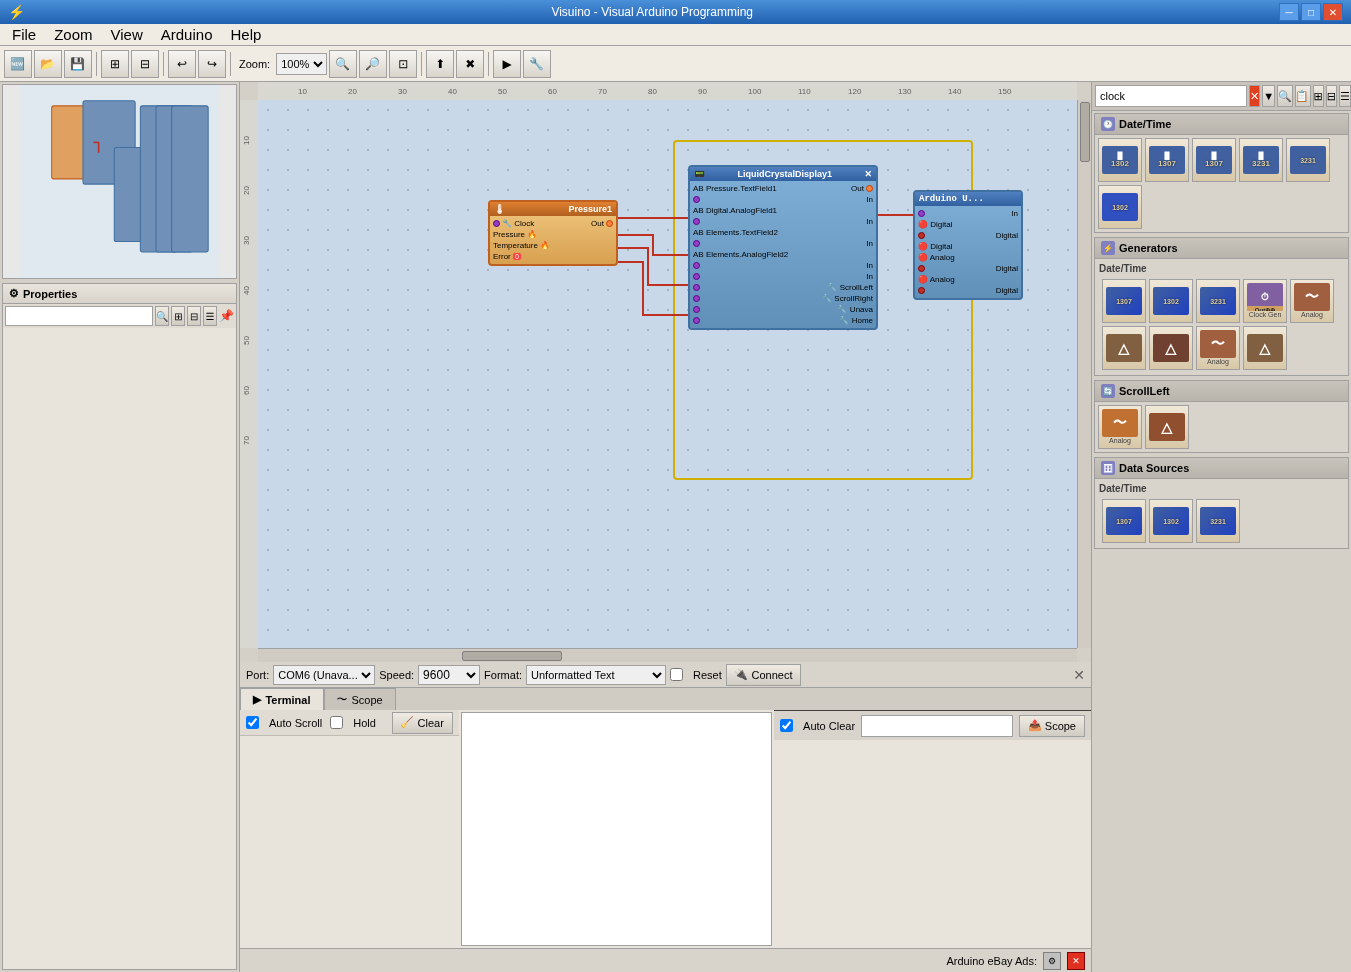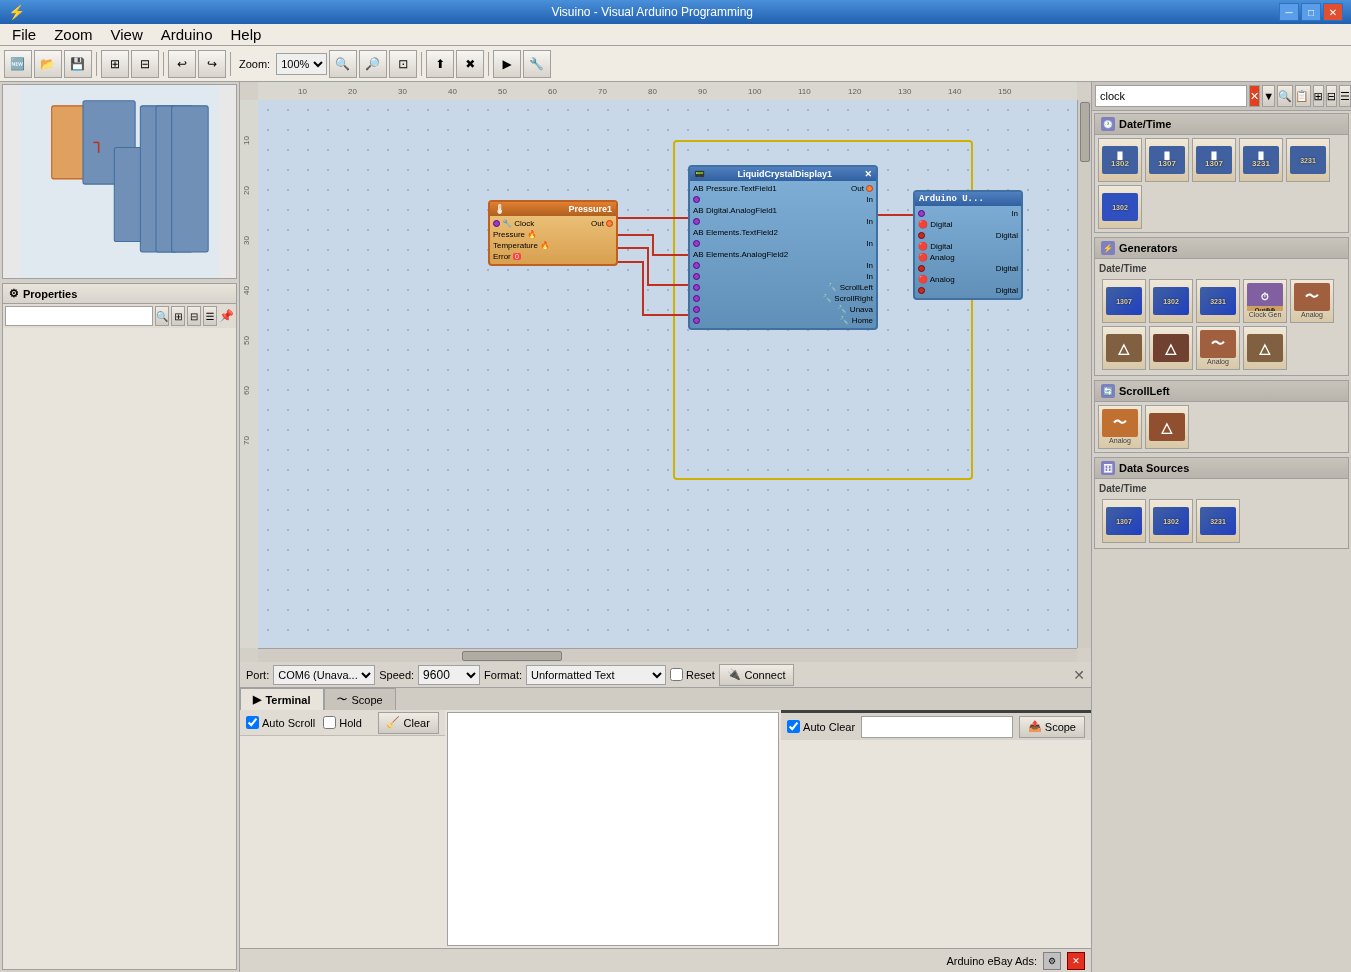--- a/index.html
+++ b/index.html
@@ -134,21 +134,21 @@
       border-radius: 4px;
       pointer-events: none;
       background: transparent;
     }
     
     
     .bottom-layout { display: flex; height: 310px; }
     .bottom-main { flex: 1; display: flex; flex-direction: column; }
     
     
-    .cb-label { display: flex; align-items: center; gap: 3px; font-size: 11px; cursor: pointer; }
+    .cb-label { display: flex; align-items: center; gap: 10px; font-size: 11px; cursor: pointer; }
     input[type=checkbox] { margin: 0; }
     
     
     .clear-btn { height: 22px; padding: 0 8px; font-size: 11px; background: linear-gradient(to bottom, #f0ece4, #d0ccc4); border: 1px solid #a0a0a0; cursor: pointer; display: flex; align-items: center; gap: 3px; }
     
     
     .comp-chip { 
       background: #4060a0;
       color: white;
       display: flex;
@@ -510,21 +510,21 @@
             <div style="flex:1;"></div>
             <button class="clear-btn">
               <span>🧹</span>
               <span>Clear</span>
             </button>
           </div>
 
           <div class="terminal-area" style="flex:1; margin:2px; background:white; border:1px solid #a0a0a0; overflow-y:auto;">
           </div>
 
-          <div style="height:30px; display:flex; align-items:center; padding:0 6px; gap:6px; background:#d8d4cc; border-top:3px solid #404040;">
+          <div style="height:30px; display:flex; align-items:center; padding:0 6px; gap:6px; background:#d8d4cc; border-top:1px solid #404040;">
             <label class="cb-label">
               <input type="checkbox" checked="" style="">
               <span>Auto Clear</span>
             </label>
             <input class="terminal-input" type="text" style="">
             <button class="connect-btn">
               <span>📤</span>
               <span>Scope</span>
             </button>
           </div>

